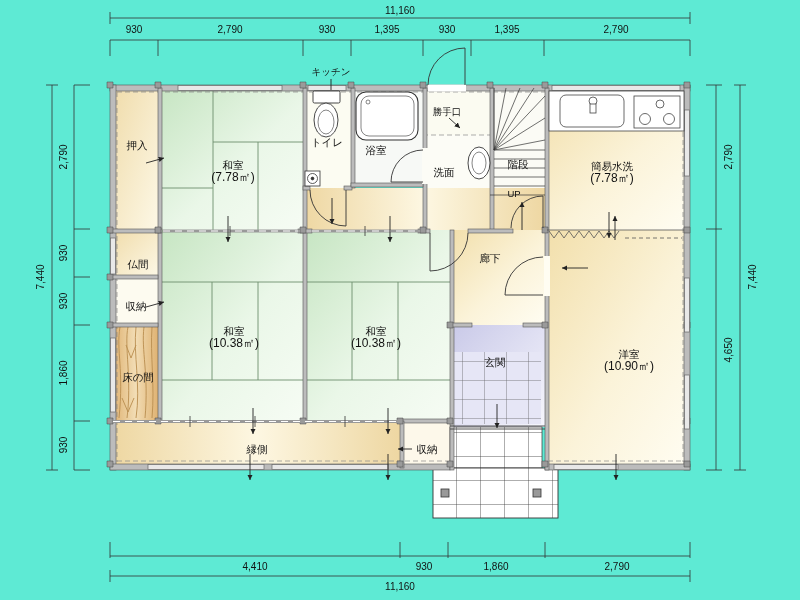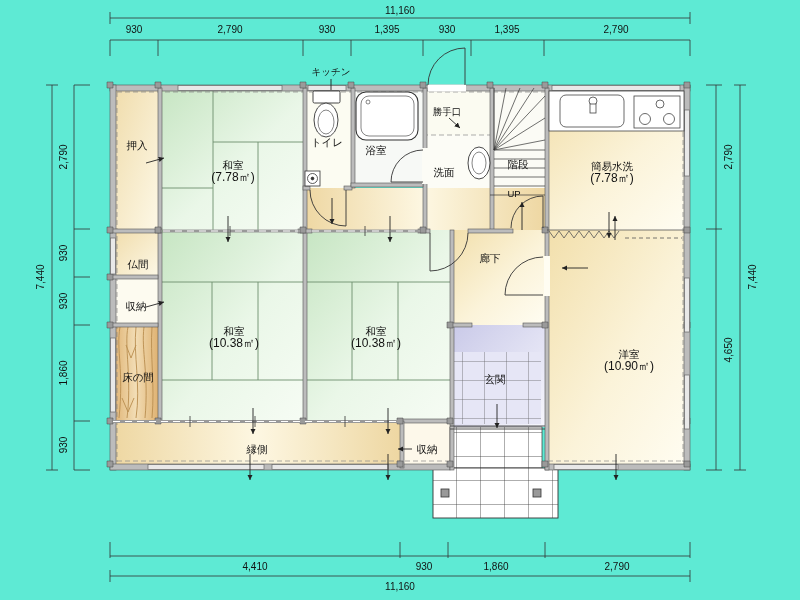--- a/index.html
+++ b/index.html
@@ -308,21 +308,21 @@
 <div class="lbl" style="left:138px;top:377px">床の間</div>
 <div class="lbl" style="left:234px;top:337px">
   <span>和室</span><br>
   <span class="area">(10.38㎡)</span>
 </div>
 <div class="lbl" style="left:376px;top:337px">
   <span>和室</span><br>
   <span class="area">(10.38㎡)</span>
 </div>
 <div class="lbl" style="left:490px;top:258px">廊下</div>
-<div class="lbl" style="left:495px;top:379px">玄関</div>
+<div class="lbl" style="left:495px;top:362px">玄関</div>
 <div class="lbl" style="left:629px;top:360px">
   <span>洋室</span><br>
   <span class="area">(10.90㎡)</span>
 </div>
 <div class="lbl" style="left:257px;top:449px">縁側</div>
 <div class="lbl" style="left:427px;top:449px">収納</div>
 
 </div>
 
 </body></html>

